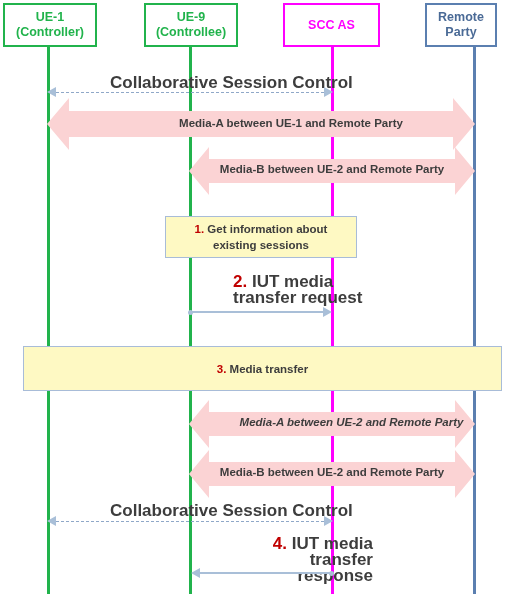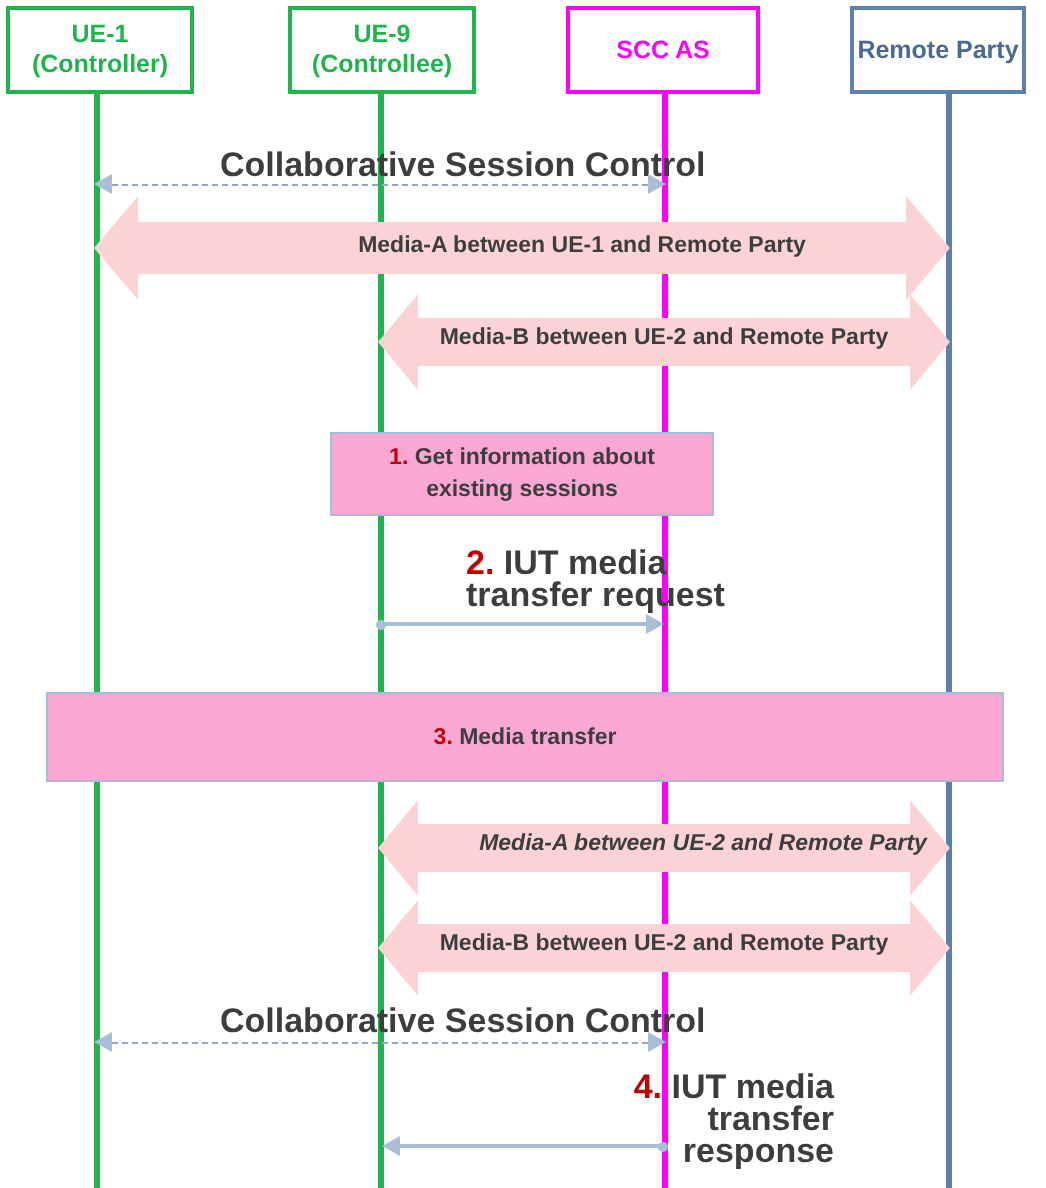--- a/index.html
+++ b/index.html
@@ -40,21 +40,21 @@
     width: 3px;
     background: #21b34c;
   }
   .lifeline.magenta { background: #ff00ff; }
   .lifeline.blue { background: #5b7fb0; width: 3px; }
 
   .note-box {
     position: absolute;
     box-sizing: border-box;
     border: 1px solid #a8bcd8;
-    background: #f9a8d4;
+    background: #fef9c3;
     display: flex;
     align-items: center;
     justify-content: center;
     text-align: center;
     font-size: 11.5px;
     line-height: 16px;
     font-weight: bold;
     color: #3d3d3d;
     padding: 3px 8px;
   }
@@ -121,21 +121,21 @@
     <span>UE-1</span>
     <span>(Controller)</span>
   </div>
   <div class="actor-box" style="left:144px; top:3px; width:94px; height:44px;">
     <span>UE-9</span>
     <span>(Controllee)</span>
   </div>
   <div class="actor-box magenta" style="left:283px; top:3px; width:97px; height:44px;">
     <span>SCC AS</span>
   </div>
-  <div class="actor-box blue" style="left:425px; top:3px; width:88px; height:44px;">
+  <div class="actor-box blue" style="left:425px; top:3px; width:72px; height:44px;">
     <span>Remote Party</span>
   </div>
 
   <div class="msg-label" style="left:110px; top:75px;">Collaborative Session Control</div>
   <div class="msg-line dashed" style="left:56px; top:92px; width:268px;"></div>
   <div class="arrowhead-l" style="left:47px; top:87px;"></div>
   <div class="arrowhead-r" style="left:324px; top:87px;"></div>
 
   <div class="media-arrow" style="left:47px; top:98px;">
     <svg width="428" height="52" viewBox="0 0 428 52">
@@ -182,20 +182,20 @@
       <polygon points="0,24 20,0 20,12 266,12 266,0 286,24 266,48 266,36 20,36 20,48" fill="#fbd3d4"></polygon>
     </svg>
   </div>
   <div class="media-label" style="left:189px; top:466px; width:286px;">Media-B between UE-2 and Remote Party</div>
 
   <div class="msg-label" style="left:110px; top:503px;">Collaborative Session Control</div>
   <div class="msg-line dashed" style="left:56px; top:521px; width:268px;"></div>
   <div class="arrowhead-l" style="left:47px; top:516px;"></div>
   <div class="arrowhead-r" style="left:324px; top:516px;"></div>
 
-  <div class="msg-label wrap right" style="left:193px; top:536px; width:140px;margin-left:44px;">
+  <div class="msg-label wrap right" style="left:193px; top:536px; width:140px;">
     <span class="num">4.</span><span> IUT media transfer response</span>
   </div>
   <div class="dot" style="left:329px; top:571px;"></div>
   <div class="msg-line" style="left:200px; top:572px; width:132px;"></div>
   <div class="arrowhead-l" style="left:191px; top:568px;"></div>
 
 </div>
 
 </body></html>

